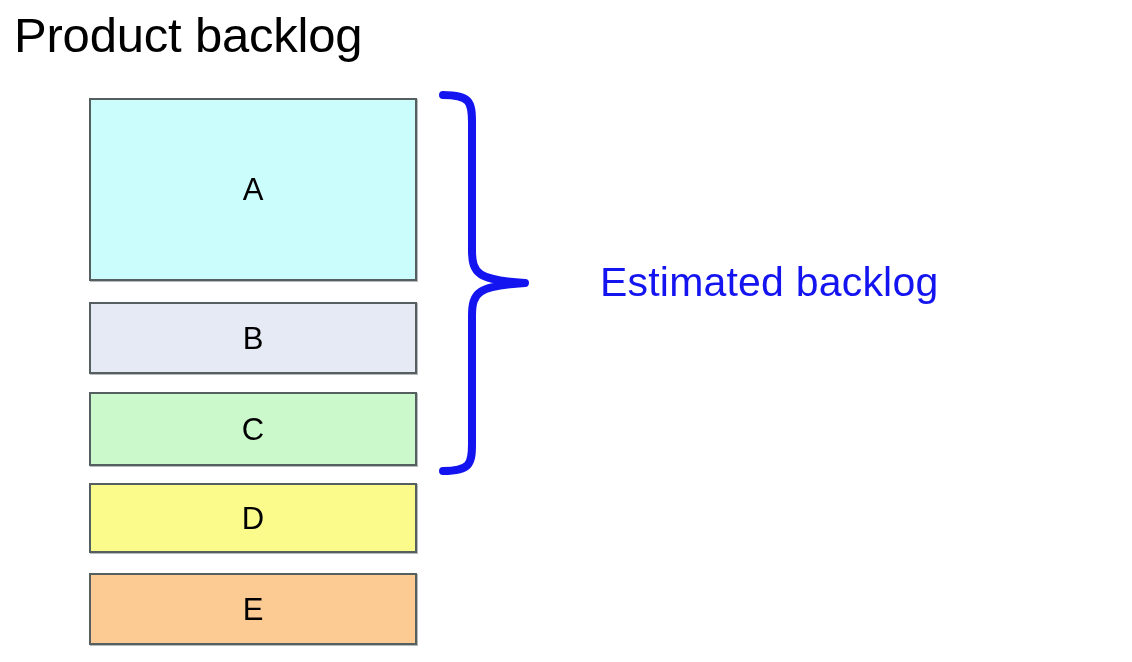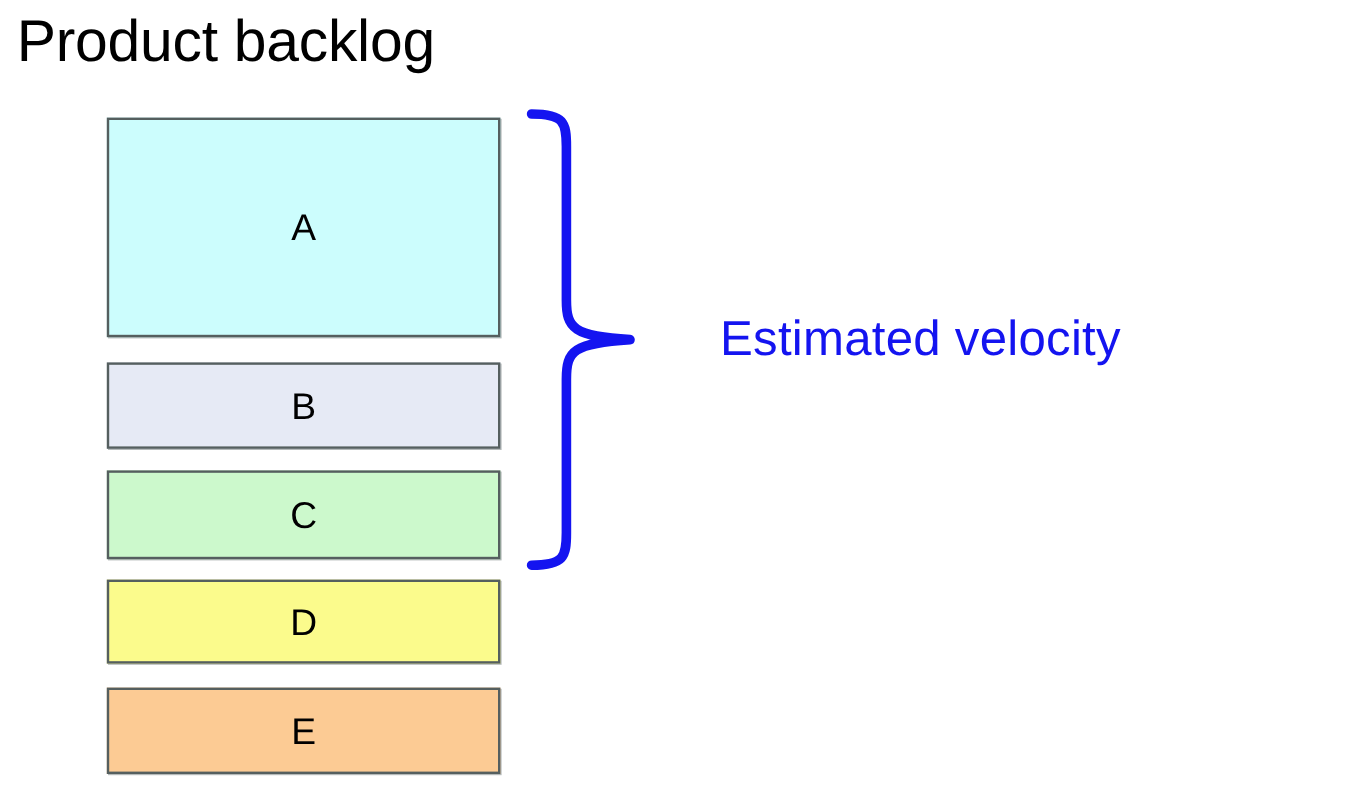--- a/index.html
+++ b/index.html
@@ -104,15 +104,15 @@
   <svg class="brace" viewBox="0 0 110 400">
     <path id="brace-path" d="M 13 15
              C 40 15, 42 22, 42 42
              L 42 170
              C 42 194, 48 200, 95 203
              C 48 206, 42 212, 42 236
              L 42 364
              C 42 384, 40 391, 13 391" fill="none" stroke="#1414f0" stroke-width="8" stroke-linecap="round" stroke-linejoin="round"></path>
   </svg>
 
-  <div class="velocity-label" style="color: rgb(20, 20, 240);">Estimated velocity</div>
+  <div class="velocity-label" style="color: rgb(20, 20, 240);">Estimated backlog</div>
 
 </div>
 
 </body></html>

